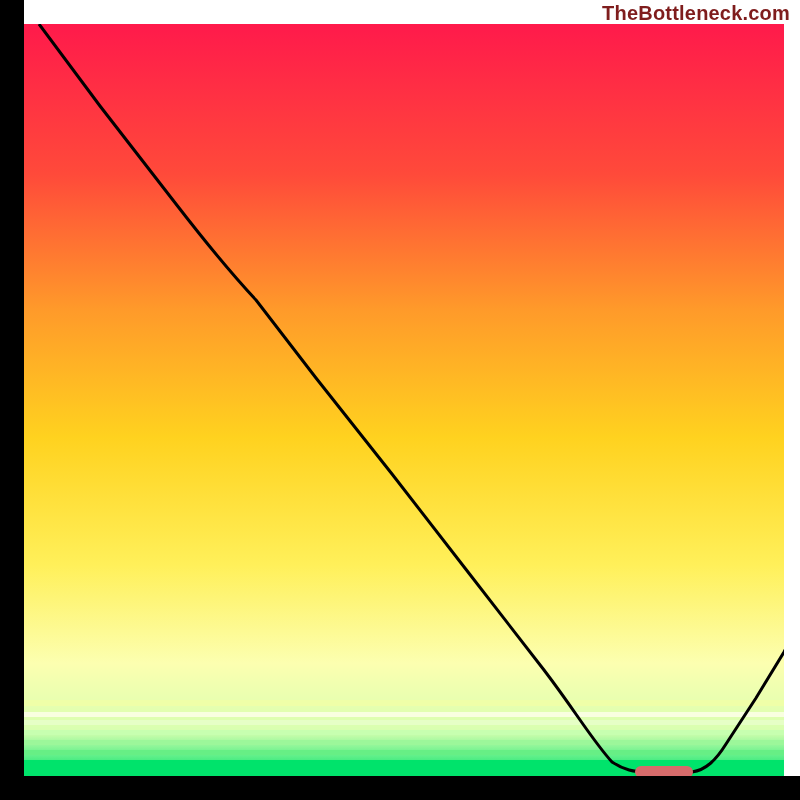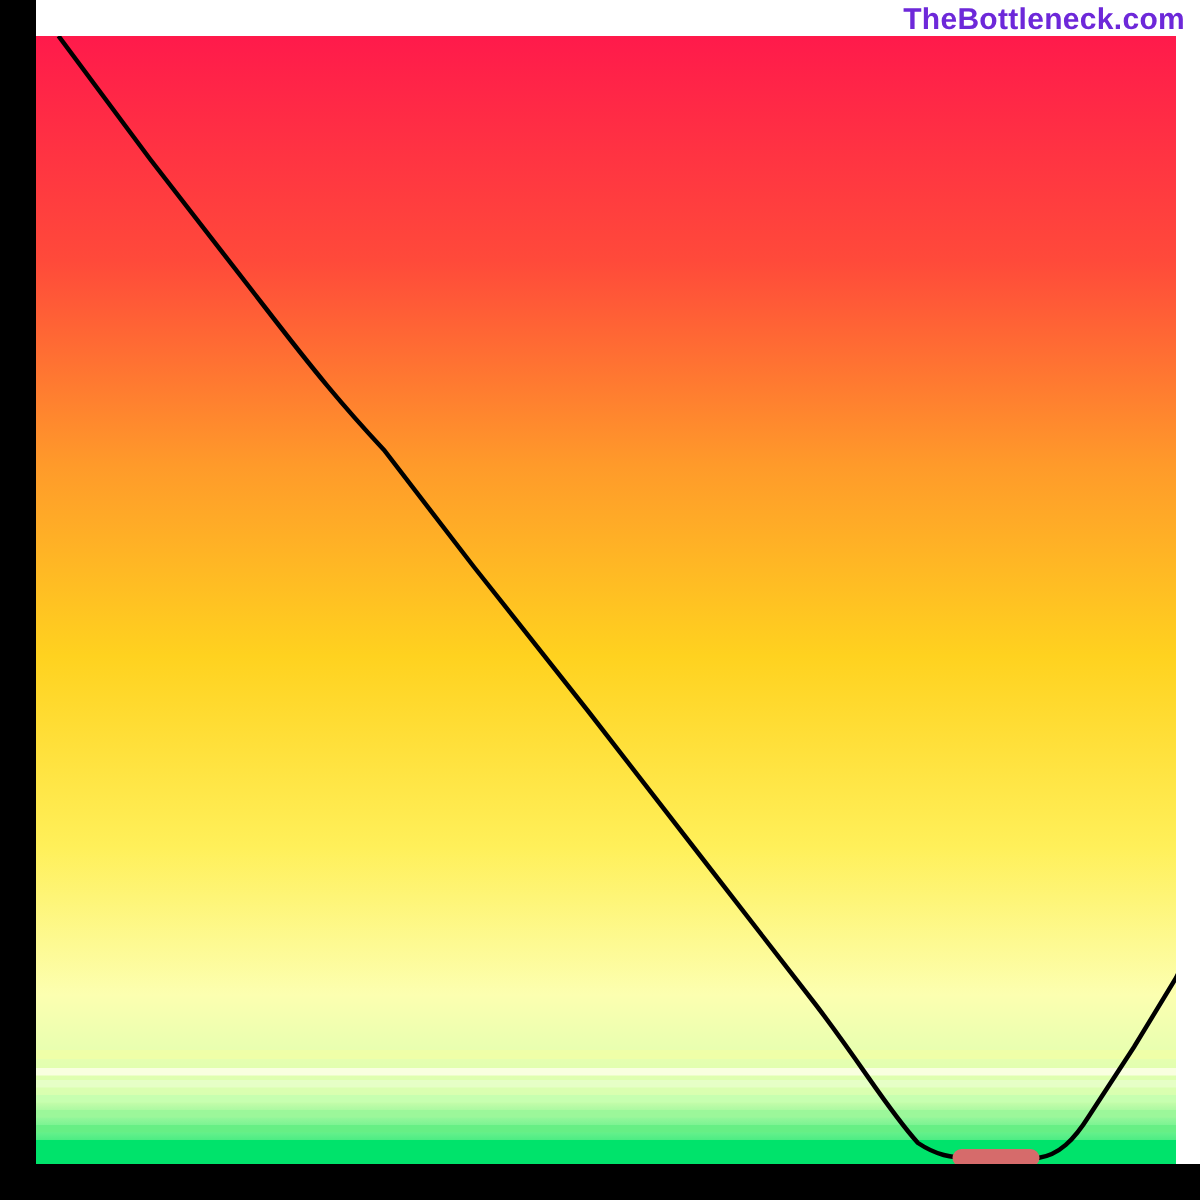--- a/index.html
+++ b/index.html
@@ -17,21 +17,21 @@
   }
   svg {
     display: block;
   }
   .watermark {
     position: absolute;
     top: 2px;
     right: 10px;
     font-size: 20px;
     font-weight: 600;
-    color: #6d28d9;
+    color: #7f1d1d;
     letter-spacing: 0.2px;
     pointer-events: none;
     user-select: none;
   }
 </style>
 </head>
 <body>
 
 <div class="stage">
 

